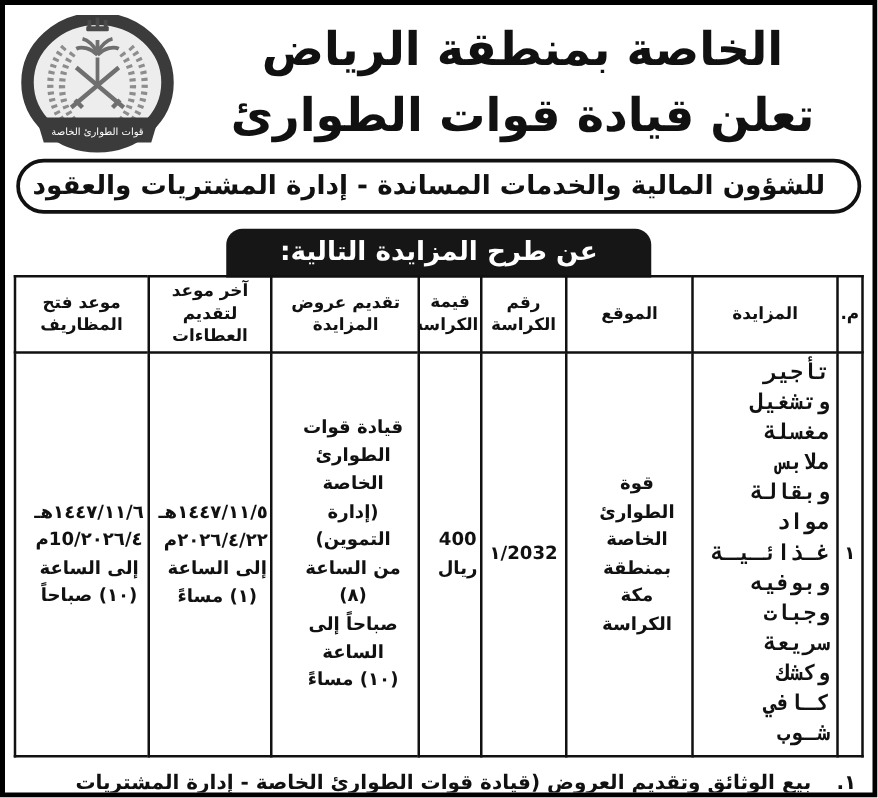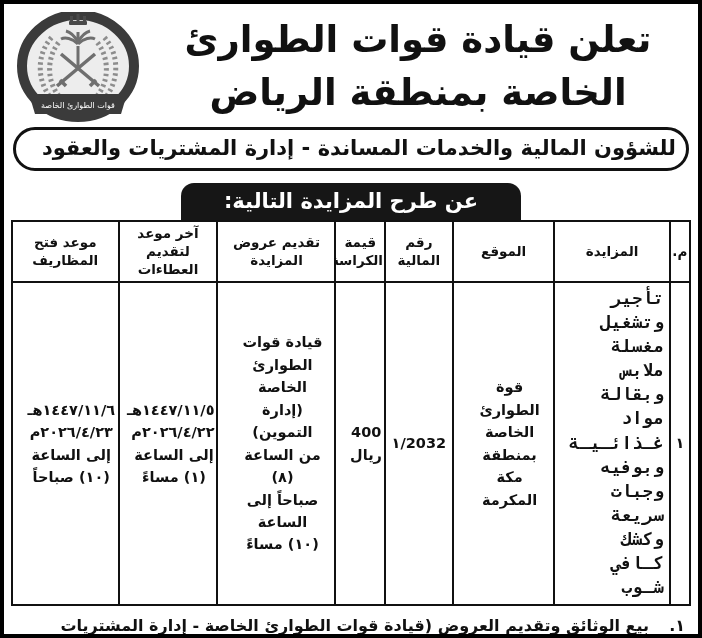--- a/index.html
+++ b/index.html
@@ -23,21 +23,21 @@
   .title {
     flex: 1; text-align: center;
     font-weight: bold; font-size: 37px; line-height: 1.42;
     letter-spacing: -1px;
   }
   .logo-wrap { flex: 0 0 134px; height: 114px; display: flex; align-items: flex-end; justify-content: center; }
   
   .pill {
     margin: 3px 2px 0;
     border: 3px solid #111; border-radius: 30px;
-    text-align: right; font-weight: bold; font-size: 21px;
+    text-align: left; font-weight: bold; font-size: 21px;
     padding: 6px 10px 8px; white-space: nowrap;
   }
   
   .ribbon {
     width: 340px; margin: 12px auto -2px;
     background: #161616; color: #fff;
     border-radius: 13px 13px 0 0;
     text-align: center; font-weight: bold; font-size: 21px;
     padding: 6px 4px 9px;
   }
@@ -62,22 +62,22 @@
   .note-no { flex: 0 0 36px; }
   .note-text { flex: 1; }
 </style>
 </head>
 <body>
 
 <div class="ad">
 
   <div class="header">
     <div class="title">
+      <div>الخاصة بمنطقة الرياض</div>
       <div>تعلن قيادة قوات الطوارئ</div>
-      <div>الخاصة بمنطقة الرياض</div>
     </div>
     <div class="logo-wrap">
       <svg width="126" height="112" viewBox="0 0 126 112">
         <ellipse cx="63" cy="54" rx="56" ry="51" fill="#ededed" stroke="#3b3b3b" stroke-width="10"></ellipse>
 
         <g fill="#4a4a4a">
           <rect x="54" y="9" width="18" height="4" rx="1"></rect>
           <rect x="55" y="4" width="3" height="6"></rect>
           <rect x="61.5" y="2" width="3" height="8"></rect>
           <rect x="68" y="4" width="3" height="6"></rect>
@@ -127,49 +127,49 @@
       <col style="width:7.3%">
         <col style="width:17.4%">
         <col style="width:14.6%">
         <col style="width:15.7%">
     </colgroup>
     <thead>
       <tr>
         <th>م.</th>
         <th>المزايدة</th>
         <th>الموقع</th>
-        <th>رقم المالية</th>
+        <th>رقم الكراسة</th>
         <th>قيمة الكراسة</th>
         <th>تقديم عروض المزايدة</th>
         <th>آخر موعد لتقديم العطاءات</th>
         <th>موعد فتح المظاريف</th>
       </tr>
     </thead>
     <tbody>
       <tr class="body-row">
         <td>١</td>
         <td class="auction">تأجير وتشغيل مغسلة ملابس وبقالة مواد غـذائـيـة وبوفيه وجبات سريعة وكشك كـافي شـوب</td>
         <td class="multiline">قوة الطوارئ
 الخاصة بمنطقة
-مكة المكرمة</td>
+مكة الكراسة</td>
         <td>2032/١</td>
         <td class="multiline">400
 ريال</td>
         <td class="multiline">قيادة قوات
 الطوارئ الخاصة
 (إدارة التموين)
 من الساعة (٨)
 صباحاً إلى الساعة
 (١٠) مساءً</td>
         <td class="multiline">١٤٤٧/١١/٥هـ
 ٢٠٢٦/٤/٢٢م
 إلى الساعة
 (١) مساءً</td>
         <td class="multiline">١٤٤٧/١١/٦هـ
-٢٠٢٦/٤/٢٣م
+٢٠٢٦/٤/10م
 إلى الساعة
 (١٠) صباحاً</td>
       </tr>
     </tbody>
   </table>
 
   <div class="notes">
     <div class="note">
       <span class="note-no">١.</span>
       <span class="note-text">بيع الوثائق وتقديم العروض (قيادة قوات الطوارئ الخاصة - إدارة المشتريات والعقود).</span>

